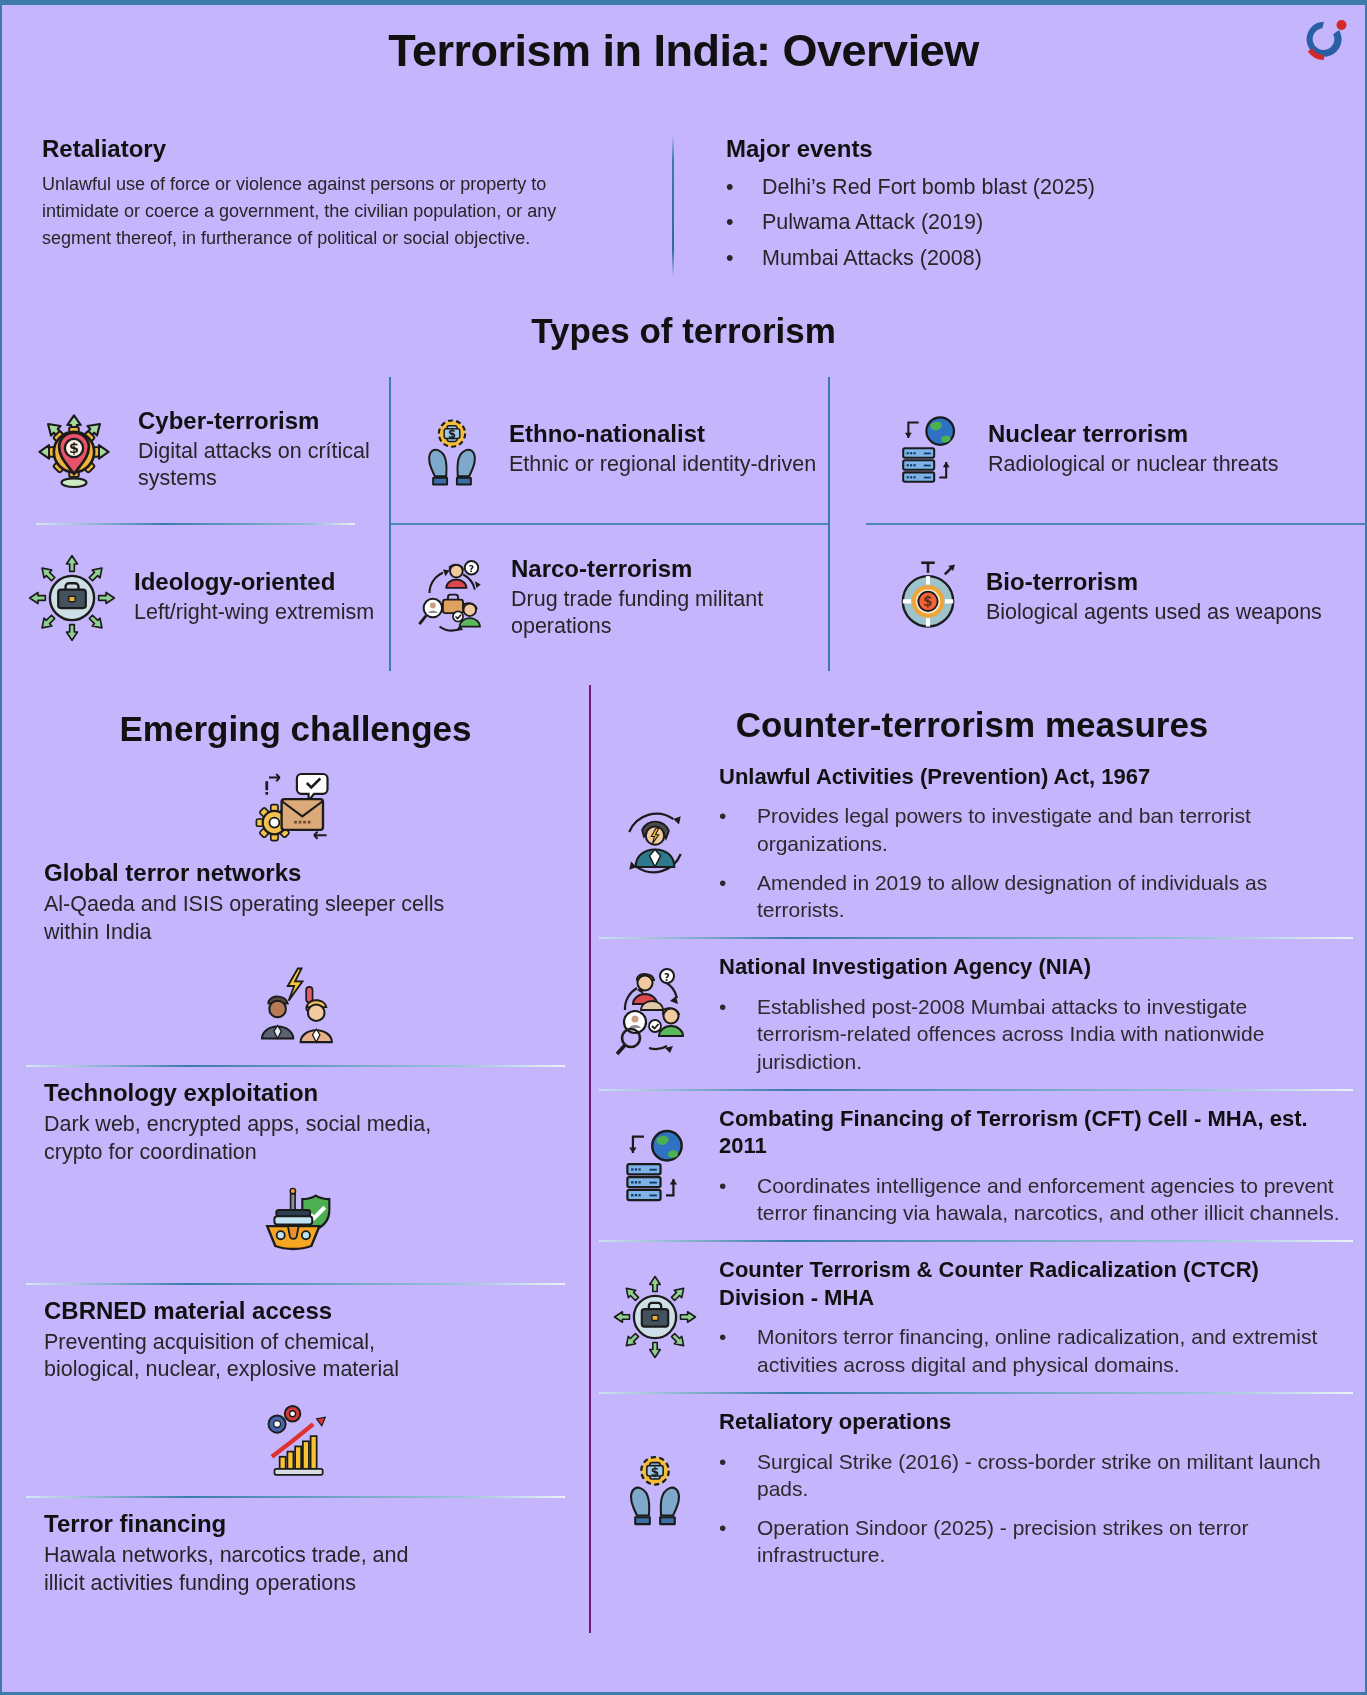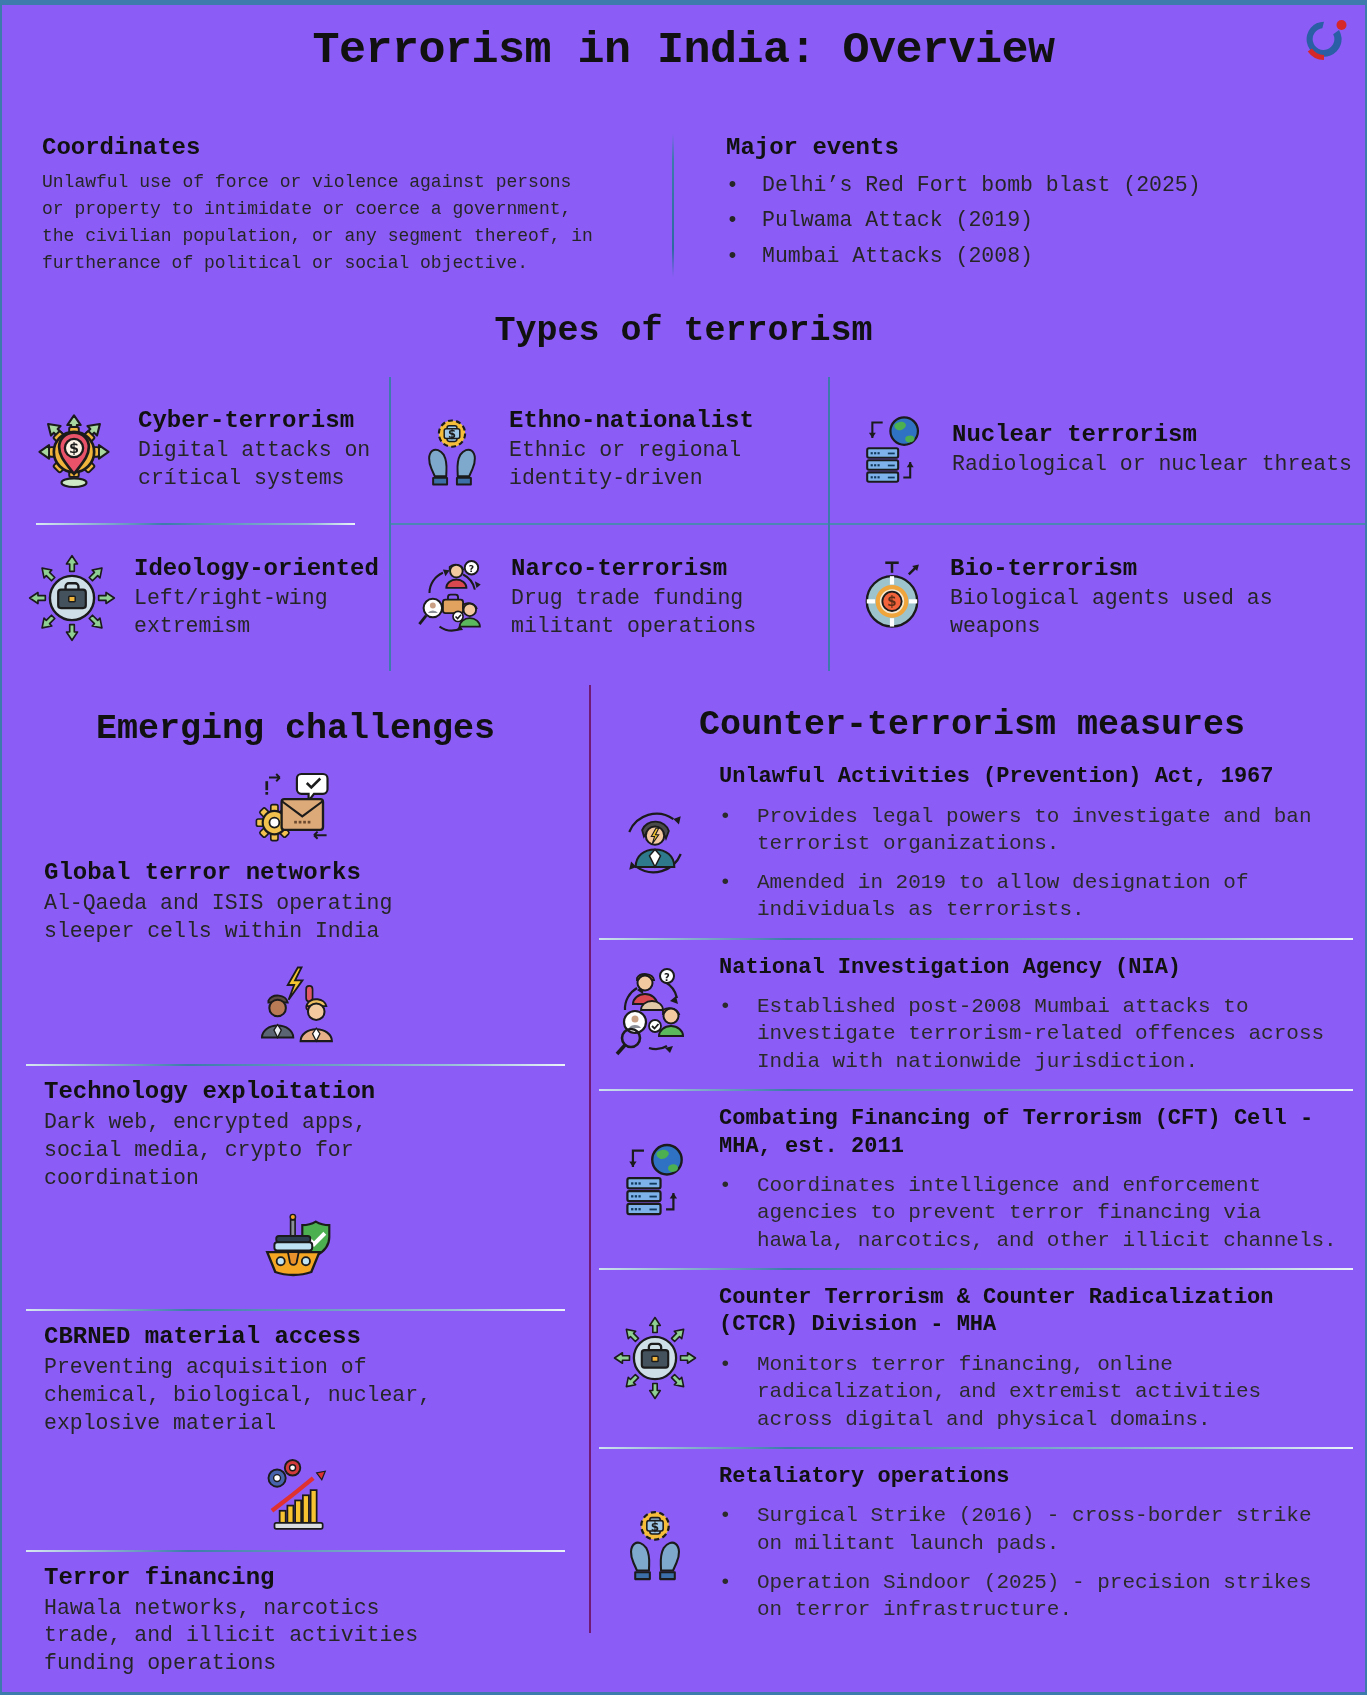--- a/index.html
+++ b/index.html
@@ -1,20 +1,20 @@
 <!DOCTYPE html>
 <html><head>
 <meta charset="utf-8">
 <style>
   * { margin:0; padding:0; box-sizing:border-box; }
   html,body { background:#fff; }
   body { width:1367px; font-family:"Liberation Sans", sans-serif; color:#1c1c1c; }
   .page {
-    width:1367px; height:1695px; background:#8b5cf6; position:relative; overflow:hidden;
-    border:2px solid #3c7bab; border-top-width:5px; border-bottom-width:3px;font-family:Liberation Mono, monospace;
+    width:1367px; height:1695px; background:#c4b5fd; position:relative; overflow:hidden;
+    border:2px solid #3c7bab; border-top-width:5px; border-bottom-width:3px;
   }
   
   .main-title { text-align:center; margin-top:20px; font-size:45px; font-weight:800; color:#111; letter-spacing:-0.5px; }
   .logo { position:absolute; top:10px; right:16px; width:50px; height:50px; }
   
   .top-row { display:flex; margin:58px 40px 0 40px; align-items:stretch; }
   .def-block { width:585px; flex:none; }
   .block-h { font-size:24px; font-weight:800; color:#111; margin-bottom:8px; }
   .def-body { font-size:18px; line-height:1.5; color:#262626; max-width:560px; }
   .vdiv-top { width:2px; flex:none; margin-left:45px;
@@ -22,21 +22,21 @@
   .events-block { padding-left:52px; }
   .plain-list { list-style:none; }
   .plain-list li { display:flex; font-size:21.5px; line-height:1.5; color:#262626; margin:3px 0; }
   .plain-list li::before { content:"•"; width:36px; flex:none; text-align:left; color:#262626; }
   
   .sec-title { text-align:center; font-size:35px; font-weight:800; color:#111; }
   .types-title { margin-top:34px; }
   .types-grid { display:flex; margin-top:26px; align-items:stretch; }
   .tcol1 { width:387px; flex:none; }
   .tcol2 { width:439px; flex:none; border-left:2px solid #3c7bab; }
-  .tcol3 { flex:1; border-left:2px solid #3c7bab; }
+  .tcol3 { flex:1; border-left:2px solid #3c7bab;padding-left:36px; }
   .t-cell { display:flex; align-items:center; gap:16px; min-height:146px; padding:4px 10px 4px 24px; }
   .tcol2 .t-cell, .tcol3 .t-cell { padding-left:20px; }
   .t-icon { flex:none; }
   .t-title { font-size:24px; font-weight:800; color:#111; margin-bottom:3px; }
   .t-desc { font-size:21.5px; line-height:1.28; color:#262626; }
   .t-div { height:2px; background:#4b86b4; }
   .tcol1 .t-div { margin:0 34px; background:linear-gradient(90deg,#d9e8f2, #3c7bab 40%, #8fb9d4 85%, #e8f2f8); }
   
   .bottom { display:flex; margin-top:14px; height:948px; align-items:stretch; }
   .challenges { width:589px; flex:none; border-right:2px solid #701a75; padding-bottom:10px; }
@@ -319,21 +319,21 @@
 
 <div class="page">
 
   <h1 class="main-title">Terrorism in India: Overview</h1>
   <svg class="logo">
       <use href="#s-logo"></use>
     </svg>
 
   <section class="top-row">
     <div class="def-block">
-      <div class="block-h">Coordinates</div>
+      <div class="block-h">Retaliatory</div>
       <p class="def-body">Unlawful use of force or violence against persons or property to intimidate or coerce a government, the civilian population, or any segment thereof, in furtherance of political or social objective.</p>
     </div>
     <div class="vdiv-top"></div>
     <div class="events-block">
       <div class="block-h">Major events</div>
       <ul class="plain-list">
         <li>
             <span>Delhi’s Red Fort bomb blast (2025)</span>
           </li>
         <li>

